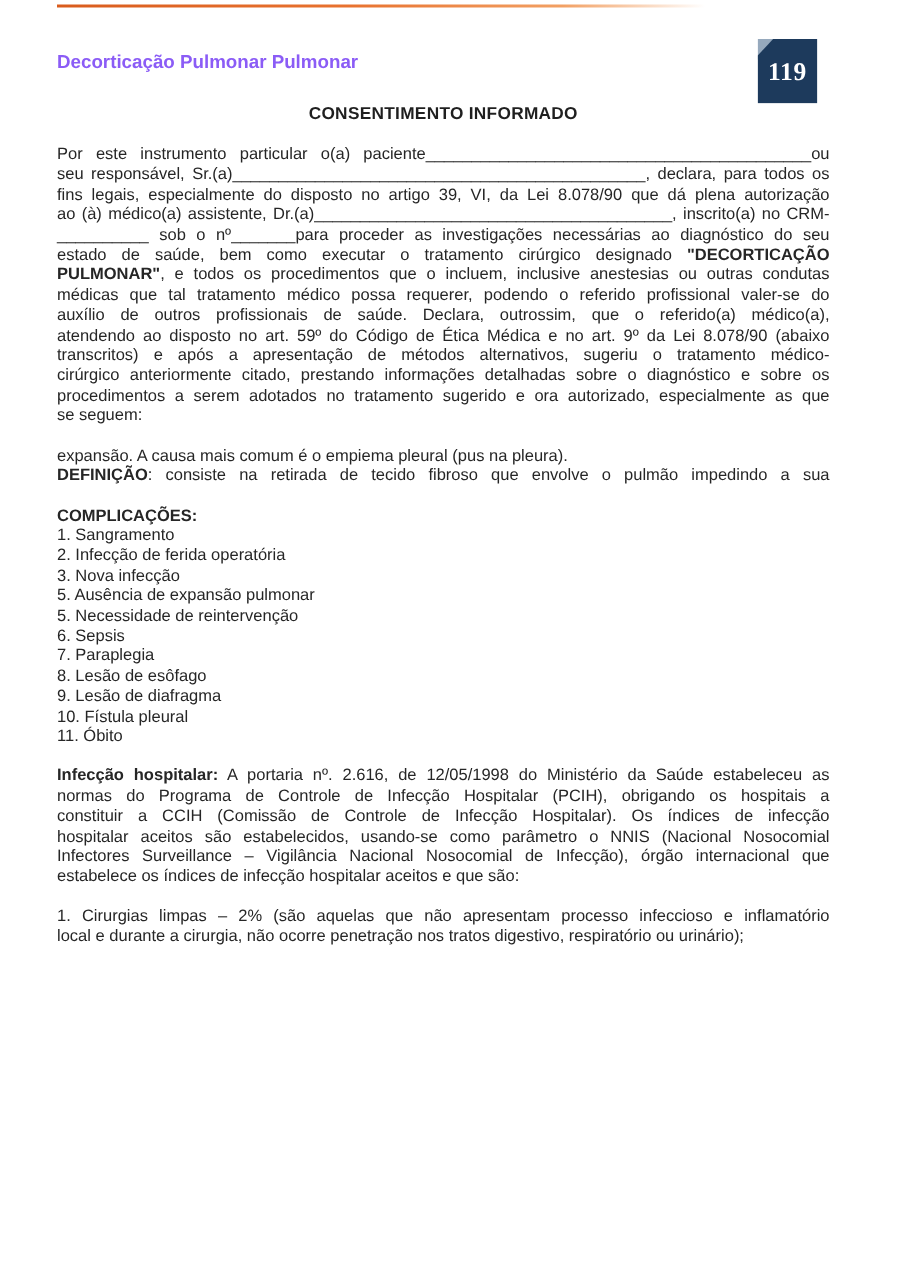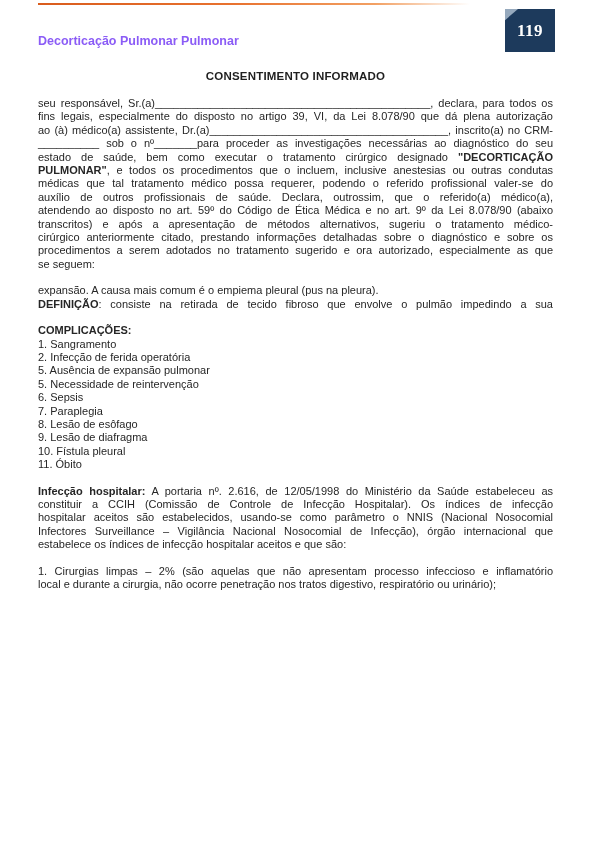--- a/index.html
+++ b/index.html
@@ -5,21 +5,21 @@
   html,body { margin:0; padding:0; background:#ffffff; }
   .page {
     position:relative; width:600px; height:848px; background:#ffffff;
     font-family:"Liberation Sans", sans-serif; color:#262626; overflow:hidden;
   }
   .header-row { margin:27px 60px 0 38px; display:flex; align-items:baseline; gap:9px; white-space:nowrap; }
   .kicker { font-weight:bold; font-size:12.5px; letter-spacing:.4px; color:#1e3a5e; }
   .brand { font-size:29px; color:#23436a; letter-spacing:-0.3px; }
   .rule { margin:3px 0 0 38px; height:2px; width:432px;
     background:linear-gradient(90deg,#d95c1d 0%, #e8722f 45%, #f2a063 78%, rgba(255,255,255,0) 100%); }
-  .badge { position:absolute; top:9px; left:505px; width:50px; height:43px; }
+  .badge { position:absolute; top:26px; left:505px; width:40px; height:43px; }
   .badge-fold { position:absolute; left:0; top:0; width:100%; height:100%;
     background:#96a9bd; clip-path:polygon(0 0, 32% 0, 0 32%); }
   .badge-body { position:absolute; inset:0; background:#1d3a5c;
     clip-path:polygon(26% 0, 100% 0, 100% 100%, 0 100%, 0 26%);
     display:flex; align-items:center; justify-content:center; }
   .badge-num { font-family:"Liberation Serif", serif; font-weight:bold; font-size:17px;
     color:#ffffff; letter-spacing:.5px; padding-top:1px; }
   .subtitle { margin:29px 46px 0 38px; font-size:12.5px; font-weight:bold; color:#8b5cf6; }
   .doc-title { margin:22px 47px 0 38px; text-align:center; font-weight:bold; font-size:11.5px;
     color:#1f1f1f; letter-spacing:.2px; }
@@ -42,20 +42,21 @@
       <span class="badge-num">119</span>
     </div>
   </div>
 
   <div class="subtitle">Decorticação Pulmonar Pulmonar</div>
 
   <div class="doc-title">CONSENTIMENTO INFORMADO</div>
 
   <div class="doc-body">
       <div class="block">
+        <div class="line j"><span>Por este instrumento particular o(a) paciente__________________________________________ou</span></div>
         <div class="line j"><span>seu responsável, Sr.(a)_____________________________________________, declara, para todos os</span></div>
         <div class="line j"><span>fins legais, especialmente do disposto no artigo 39, VI, da Lei 8.078/90 que dá plena autorização</span></div>
         <div class="line j"><span>ao (à) médico(a) assistente, Dr.(a)_______________________________________, inscrito(a) no CRM-</span></div>
         <div class="line j"><span>__________ sob o nº_______para proceder as investigações necessárias ao diagnóstico do seu</span></div>
         <div class="line j"><span>estado de saúde, bem como executar o tratamento cirúrgico designado </span><span class="b">"DECORTICAÇÃO</span></div>
         <div class="line j"><span class="b">PULMONAR"</span><span>, e todos os procedimentos que o incluem, inclusive anestesias ou outras condutas</span></div>
         <div class="line j"><span>médicas que tal tratamento médico possa requerer, podendo o referido profissional valer-se do</span></div>
         <div class="line j"><span>auxílio de outros profissionais de saúde. Declara, outrossim, que o referido(a) médico(a),</span></div>
         <div class="line j"><span>atendendo ao disposto no art. 59º do Código de Ética Médica e no art. 9º da Lei 8.078/90 (abaixo</span></div>
         <div class="line j"><span>transcritos) e após a apresentação de métodos alternativos, sugeriu o tratamento médico-</span></div>
@@ -64,31 +65,33 @@
         <div class="line"><span>se seguem:</span></div>
       </div>
       <div class="block">
         <div class="line"><span>expansão. A causa mais comum é o empiema pleural (pus na pleura).</span></div>
         <div class="line j"><span class="b">DEFINIÇÃO</span><span>: consiste na retirada de tecido fibroso que envolve o pulmão impedindo a sua</span></div>
       </div>
       <div class="block">
         <div class="line"><span class="b">COMPLICAÇÕES:</span></div>
         <div class="line"><span>1. Sangramento</span></div>
         <div class="line"><span>2. Infecção de ferida operatória</span></div>
+        <div class="line"><span>3. Nova infecção</span></div>
         <div class="line"><span>5. Ausência de expansão pulmonar</span></div>
         <div class="line"><span>5. Necessidade de reintervenção</span></div>
         <div class="line"><span>6. Sepsis</span></div>
         <div class="line"><span>7. Paraplegia</span></div>
         <div class="line"><span>8. Lesão de esôfago</span></div>
         <div class="line"><span>9. Lesão de diafragma</span></div>
         <div class="line"><span>10. Fístula pleural</span></div>
         <div class="line"><span>11. Óbito</span></div>
       </div>
       <div class="block">
         <div class="line j"><span class="b">Infecção hospitalar:</span><span> A portaria nº. 2.616, de 12/05/1998 do Ministério da Saúde estabeleceu as</span></div>
+        <div class="line j"><span>normas do Programa de Controle de Infecção Hospitalar (PCIH), obrigando os hospitais a</span></div>
         <div class="line j"><span>constituir a CCIH (Comissão de Controle de Infecção Hospitalar). Os índices de infecção</span></div>
         <div class="line j"><span>hospitalar aceitos são estabelecidos, usando-se como parâmetro o NNIS (Nacional Nosocomial</span></div>
         <div class="line j"><span>Infectores Surveillance – Vigilância Nacional Nosocomial de Infecção), órgão internacional que</span></div>
         <div class="line"><span>estabelece os índices de infecção hospitalar aceitos e que são:</span></div>
       </div>
       <div class="block">
         <div class="line j"><span>1. Cirurgias limpas – 2% (são aquelas que não apresentam processo infeccioso e inflamatório</span></div>
         <div class="line"><span>local e durante a cirurgia, não ocorre penetração nos tratos digestivo, respiratório ou urinário);</span></div>
       </div>
     </div>

